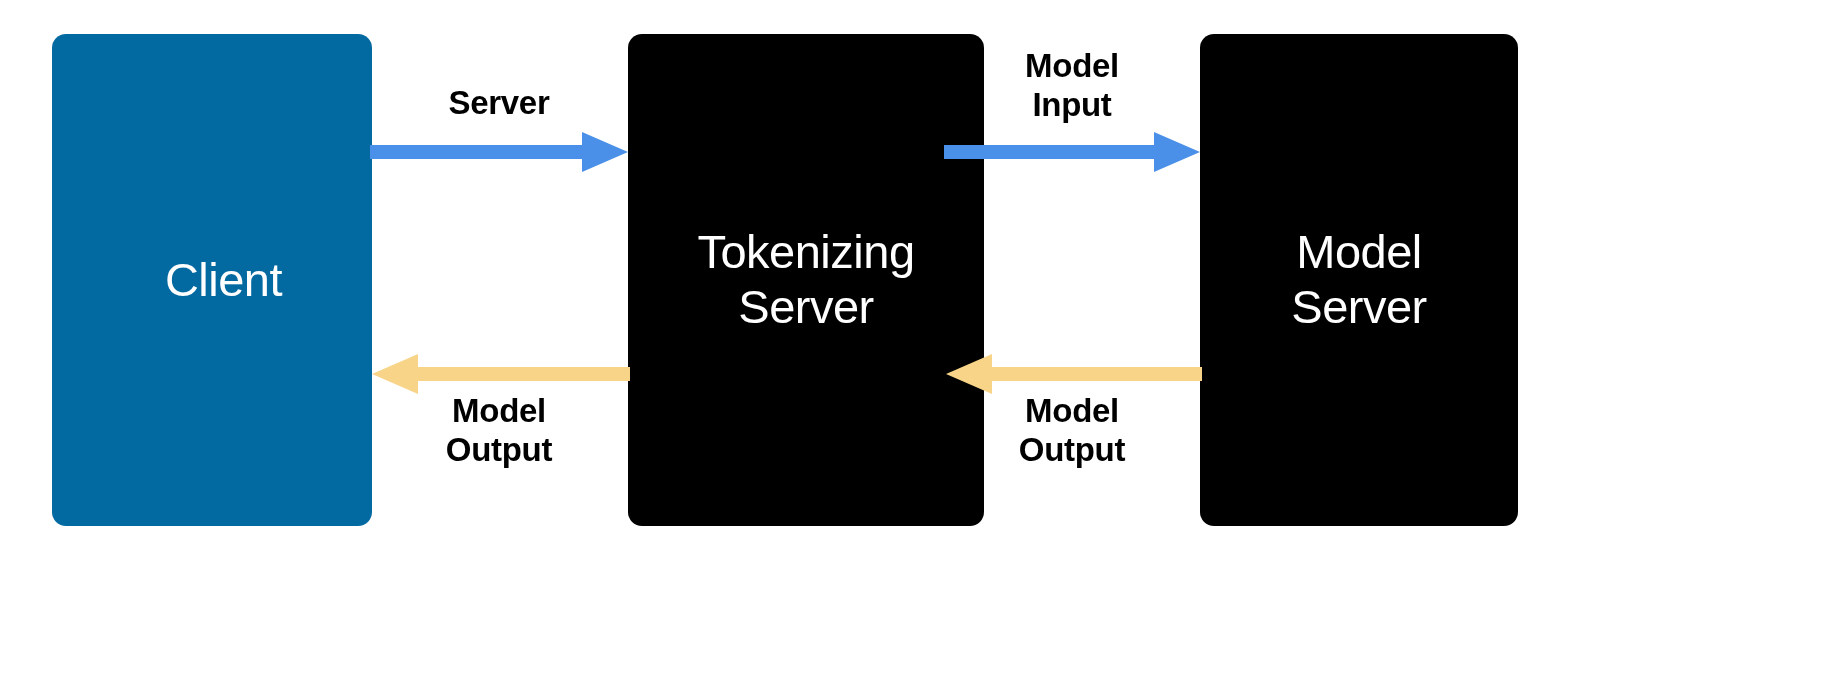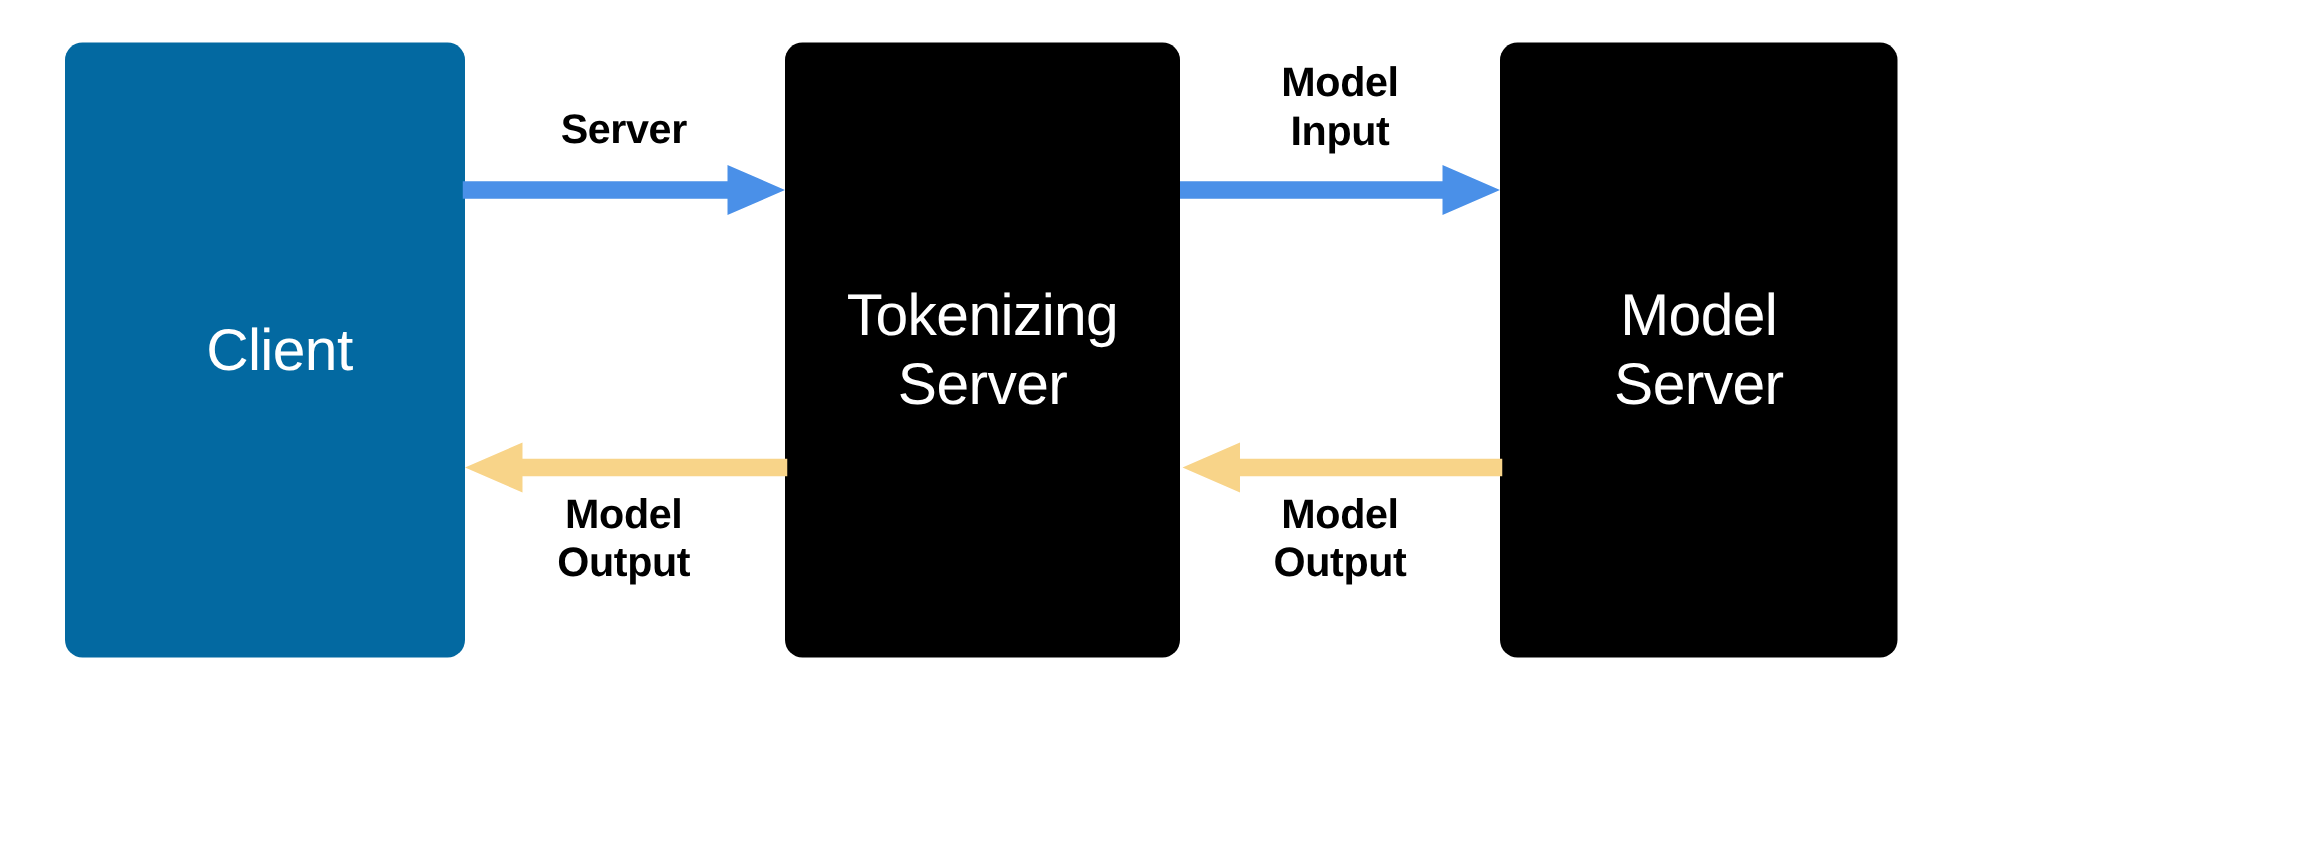--- a/index.html
+++ b/index.html
@@ -35,21 +35,21 @@
     color: #ffffff;
     font-family: "Liberation Sans", sans-serif;
     font-weight: 400;
     font-size: 47px;
     line-height: 1.17;
     letter-spacing: -0.5px;
     white-space: pre-line;
   }
 
   #node-client   { left: 52px;   top: 34px; width: 320px;  height: 492px; }
-  #node-tokenizer{ left: 628px;  top: 34px; width: 316px;  height: 492px; }
+  #node-tokenizer{ left: 628px;  top: 34px; width: 356px;  height: 492px; }
   #node-model    { left: 1200px; top: 34px; width: 318px;  height: 492px; }
 
   
   .edge-label {
     position: absolute;
     color: #000000;
     font-family: "Liberation Sans", sans-serif;
     font-weight: bold;
     font-size: 33px;
     line-height: 1.18;

